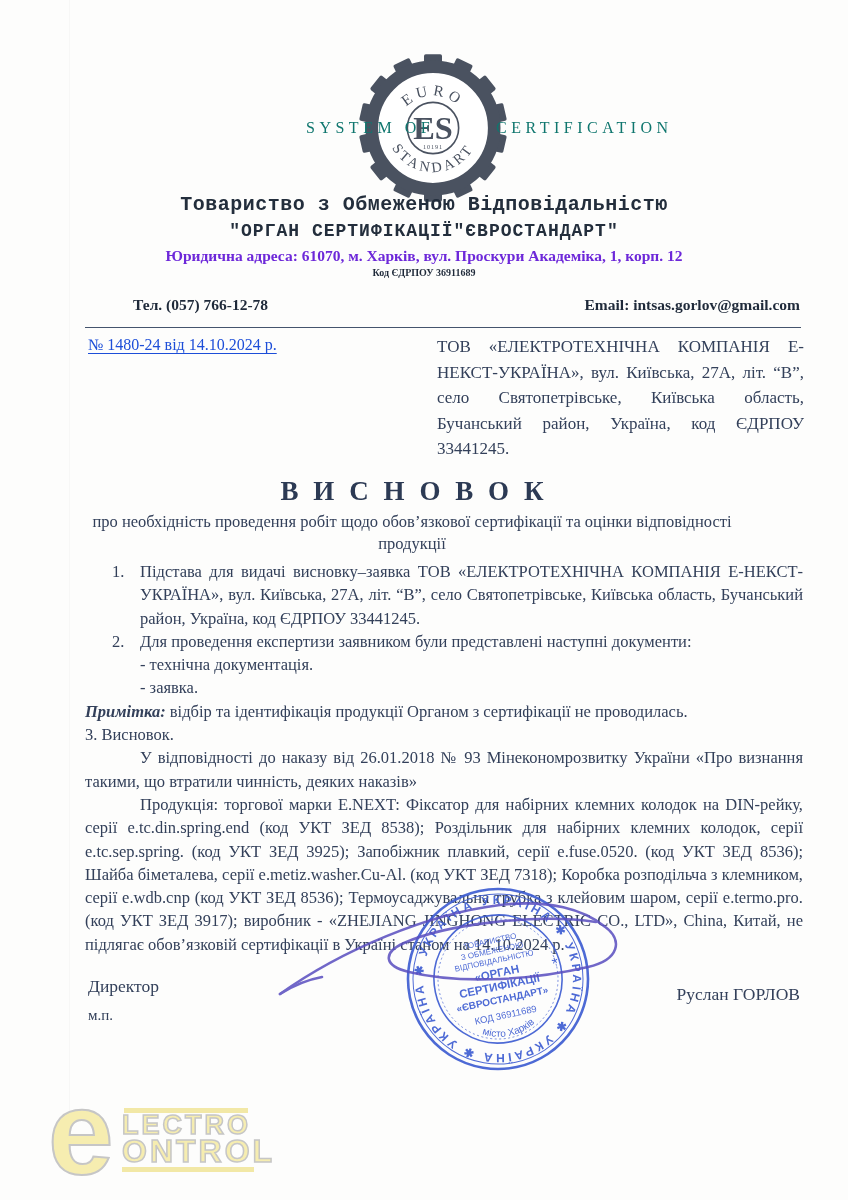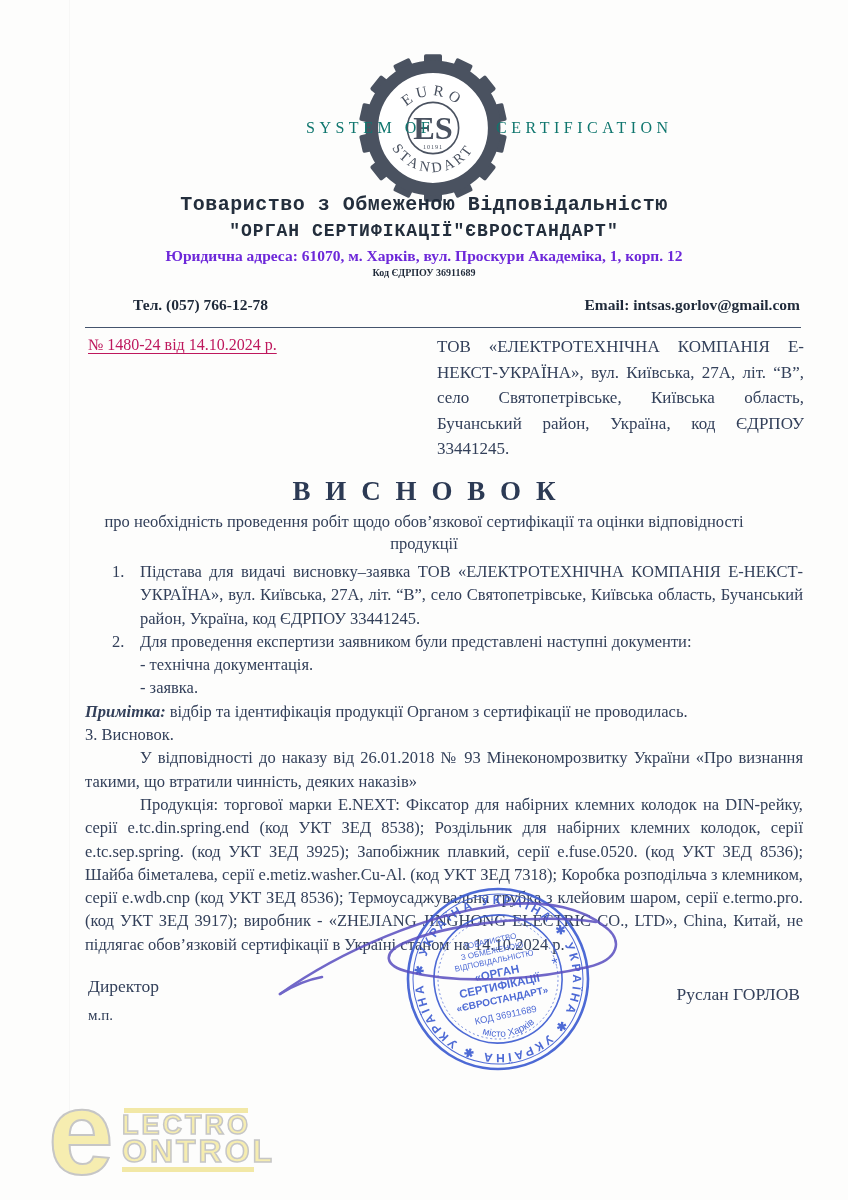--- a/index.html
+++ b/index.html
@@ -28,29 +28,29 @@
   .org-code{font-size:10px; font-weight:bold; margin-top:2px; color:#1f2a3a;}
 
   .contact-row{
     position:absolute; left:85px; top:296px; width:715px;
     display:flex; justify-content:space-between;
     font-size:15.5px; font-weight:bold; color:#1f2a3a;
   }
   .contact-row .phone{margin-left:48px;}
   .divider{position:absolute; left:85px; top:327px; width:716px; border-top:1.8px solid #44546d;}
 
-  .ref-line{position:absolute; left:88px; top:336px; font-size:16px; color:#be185d; text-decoration:underline; text-underline-offset:3px;}
+  .ref-line{position:absolute; left:88px; top:336px; font-size:16px; color:#1d4ed8; text-decoration:underline; text-underline-offset:3px;}
 
   .recipient{
     position:absolute; left:437px; top:334px; width:367px;
     font-size:17px; line-height:25.6px; text-align:justify; color:#33405a;
   }
 
   
-  .title-block{position:absolute; left:74px; top:476px; width:700px; text-align:center;}
+  .title-block{position:absolute; left:62px; top:476px; width:700px; text-align:center;}
   .doc-title{font-size:27px; font-weight:bold; letter-spacing:.55em; margin-right:-.55em; color:#2c3a54;}
   .doc-subtitle{font-size:16.5px; line-height:21.5px; margin-top:4px; color:#33405a;}
 
   
   .body{position:absolute; left:85px; top:560px; width:718px; font-size:16.5px; line-height:23.3px; color:#33405a;}
   .just{text-align:justify;}
   .li{position:relative; padding-left:55px;}
   .li .li-num{position:absolute; left:27px; top:0;}
   .indent55{padding-left:55px;}
   .ti{text-indent:55px;}

